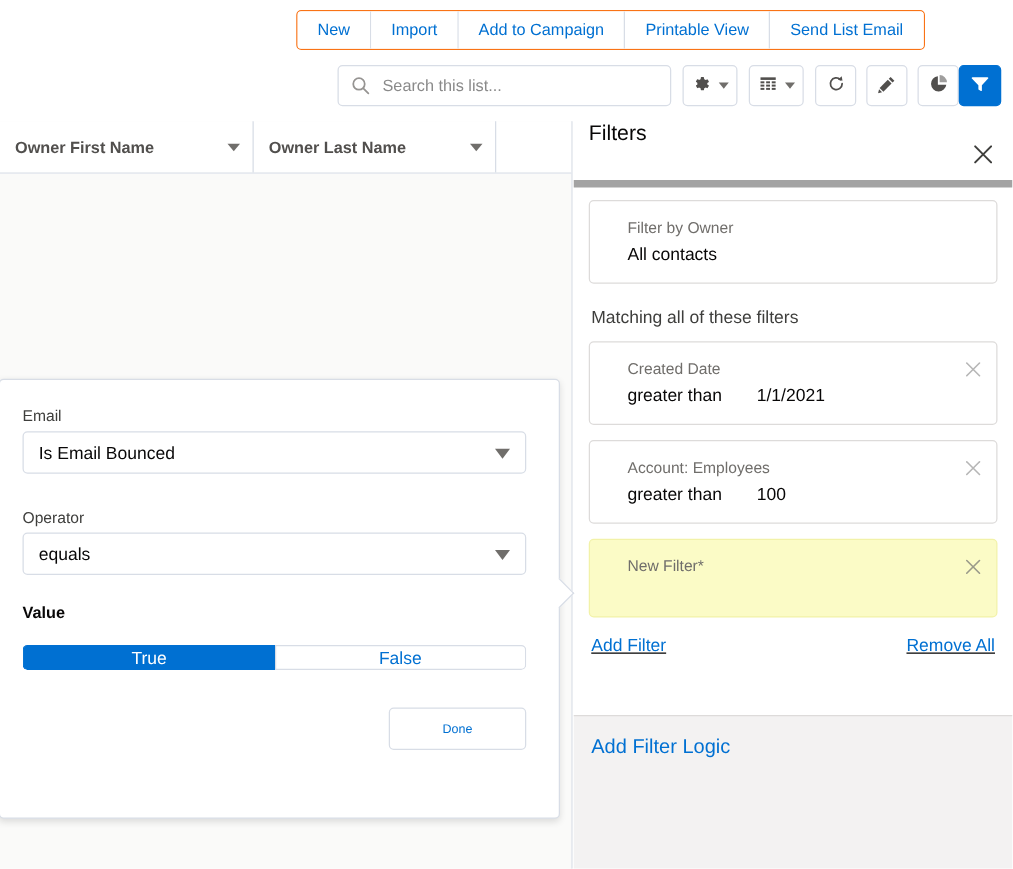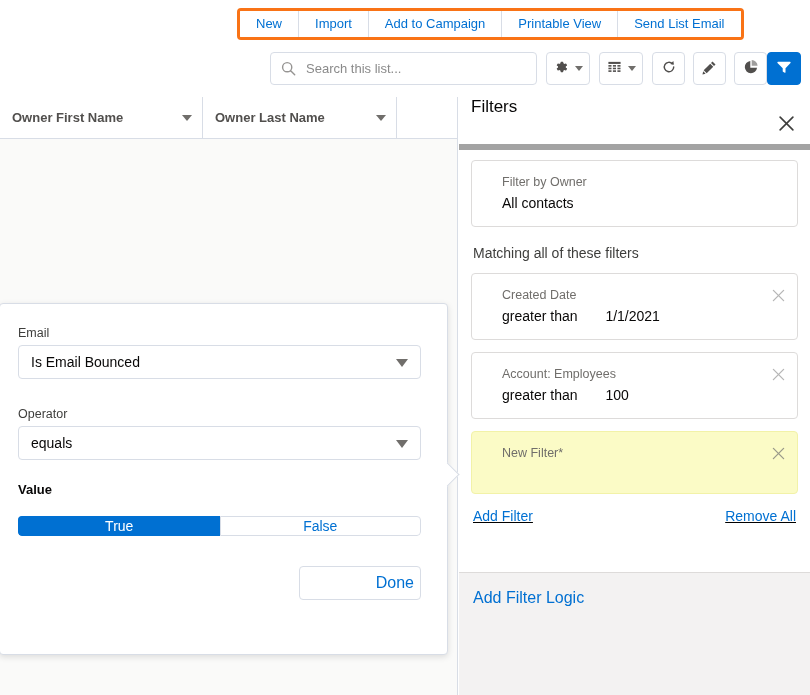--- a/index.html
+++ b/index.html
@@ -11,21 +11,21 @@
     font-family: "Liberation Sans", sans-serif;
     -webkit-font-smoothing: antialiased;
   }
   #root { position: relative; width: 810px; height: 695px; background:#fff; }
 
   
   .action-bar {
     position: absolute; left: 237px; top: 8px;
     height: 32px;
     display: flex;
-    border: 3px solid #f97316;
+    border: 1px solid #f97316;
     border-radius: 4px;
     background: #fff;
     overflow: hidden;
   }
   .action-btn {
     display: flex; align-items: center; justify-content: center;
     padding: 0 16px;
     font-size: 13px;
     color: #0070d2;
     background: #fff;
@@ -231,29 +231,28 @@
     cursor: pointer;
     font-family: "Liberation Sans", sans-serif;
   }
   .toggle-btn:first-child { border-radius: 4px 0 0 4px; border-right: none; }
   .toggle-btn:last-child { border-radius: 0 4px 4px 0; }
   .toggle-btn.selected {
     background: #0070d2; border-color: #0070d2; color: #fff;
   }
   .done-row { display:flex; justify-content:flex-end; margin-top: 30px; }
   .done-btn {
-    width: 122px; height: 34px;
+    width: 110px; height: 34px;
     border: 1px solid #d8dde6;
     border-radius: 4px;
     background: #fff;
     color: #0070d2;
-    font-size: 16px;
+    font-size: 10px;
     cursor: pointer;
     font-family: "Liberation Sans", sans-serif;
-    text-align: right;
   }
 </style>
 </head>
 <body>
 
 <div id="root">
 
   <div class="action-bar">
     <button class="action-btn">New</button>
     <button class="action-btn">Import</button>

